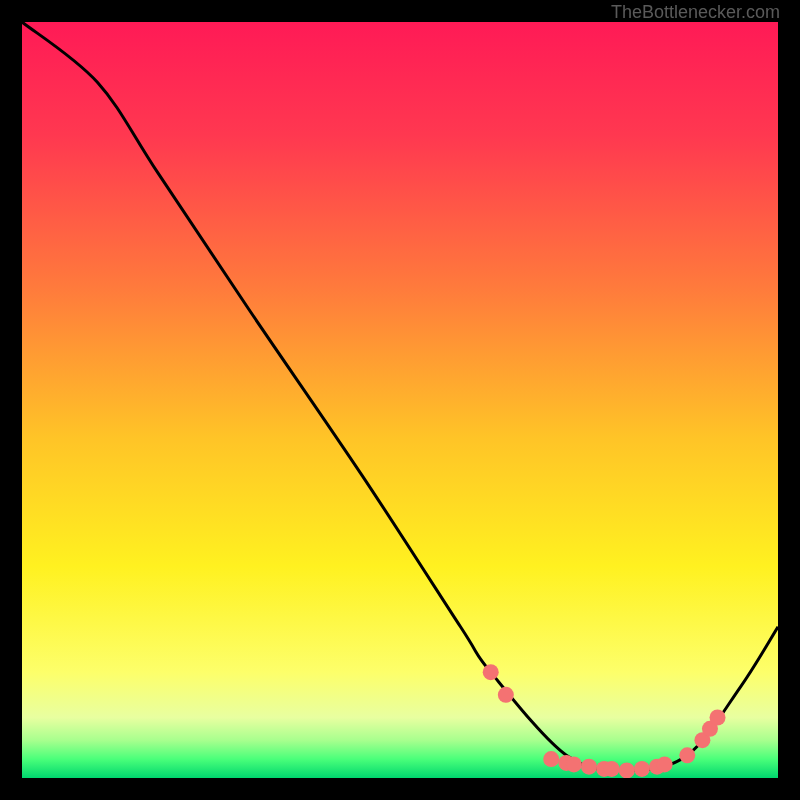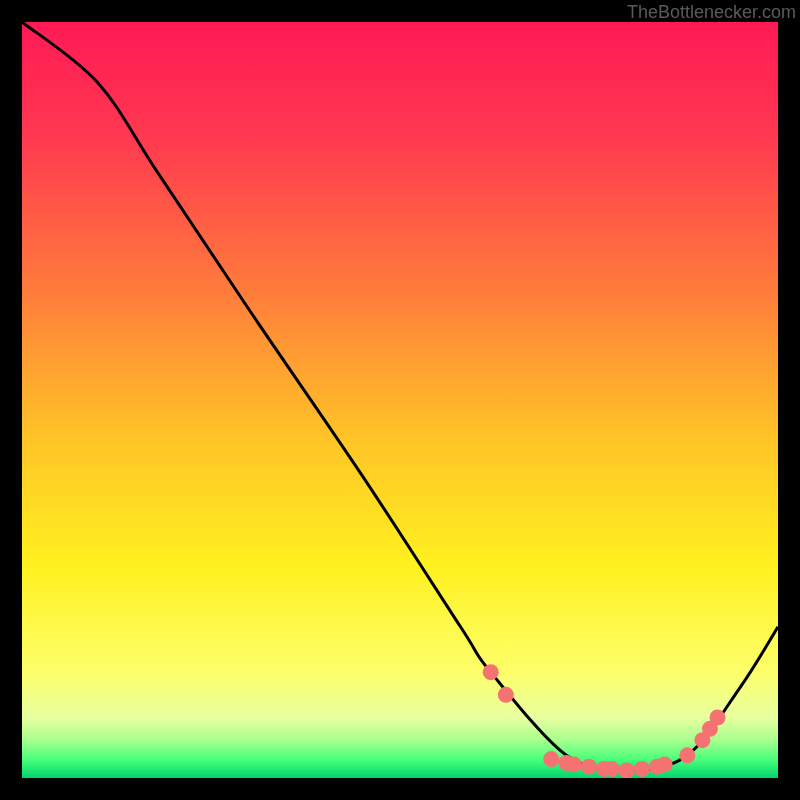--- a/index.html
+++ b/index.html
@@ -1,17 +1,17 @@
 <!DOCTYPE html>
 <html><head>
 <meta charset="utf-8">
 <style>
 body{margin:0;padding:0;background:#000;width:800px;height:800px;font-family:Arial,sans-serif}
 .container{position:relative;width:800px;height:800px;background:#000}
-.watermark{position:absolute;top:2px;right:4px;color:#5a5a5a;font-size:18px;font-weight:400;z-index:10}
+.watermark{position:absolute;top:2px;right:20px;color:#5a5a5a;font-size:18px;font-weight:400;z-index:10}
 .chart-area{position:absolute;top:22px;left:22px;width:756px;height:756px}
 .gradient-bg{position:absolute;top:0;left:0;width:100%;height:100%}
 .curve-overlay{position:absolute;top:0;left:0;width:100%;height:100%}
 </style>
 </head>
 <body>
 
 <div class="container">
   <div class="watermark">TheBottlenecker.com</div>
   <div class="chart-area">

